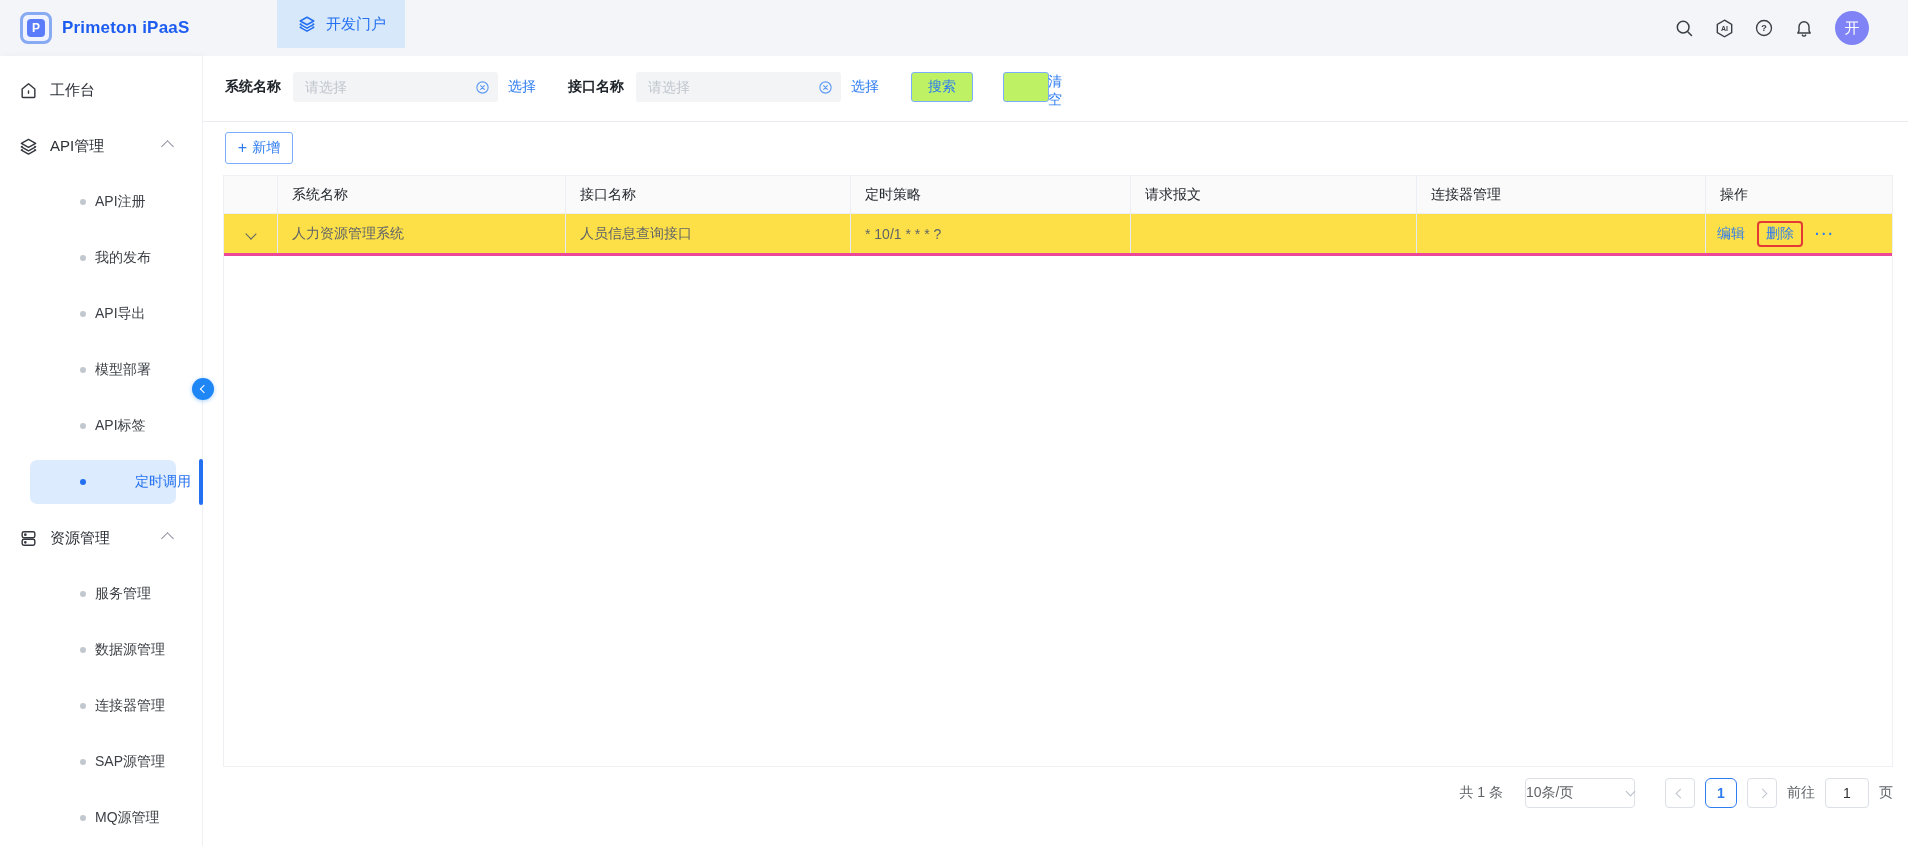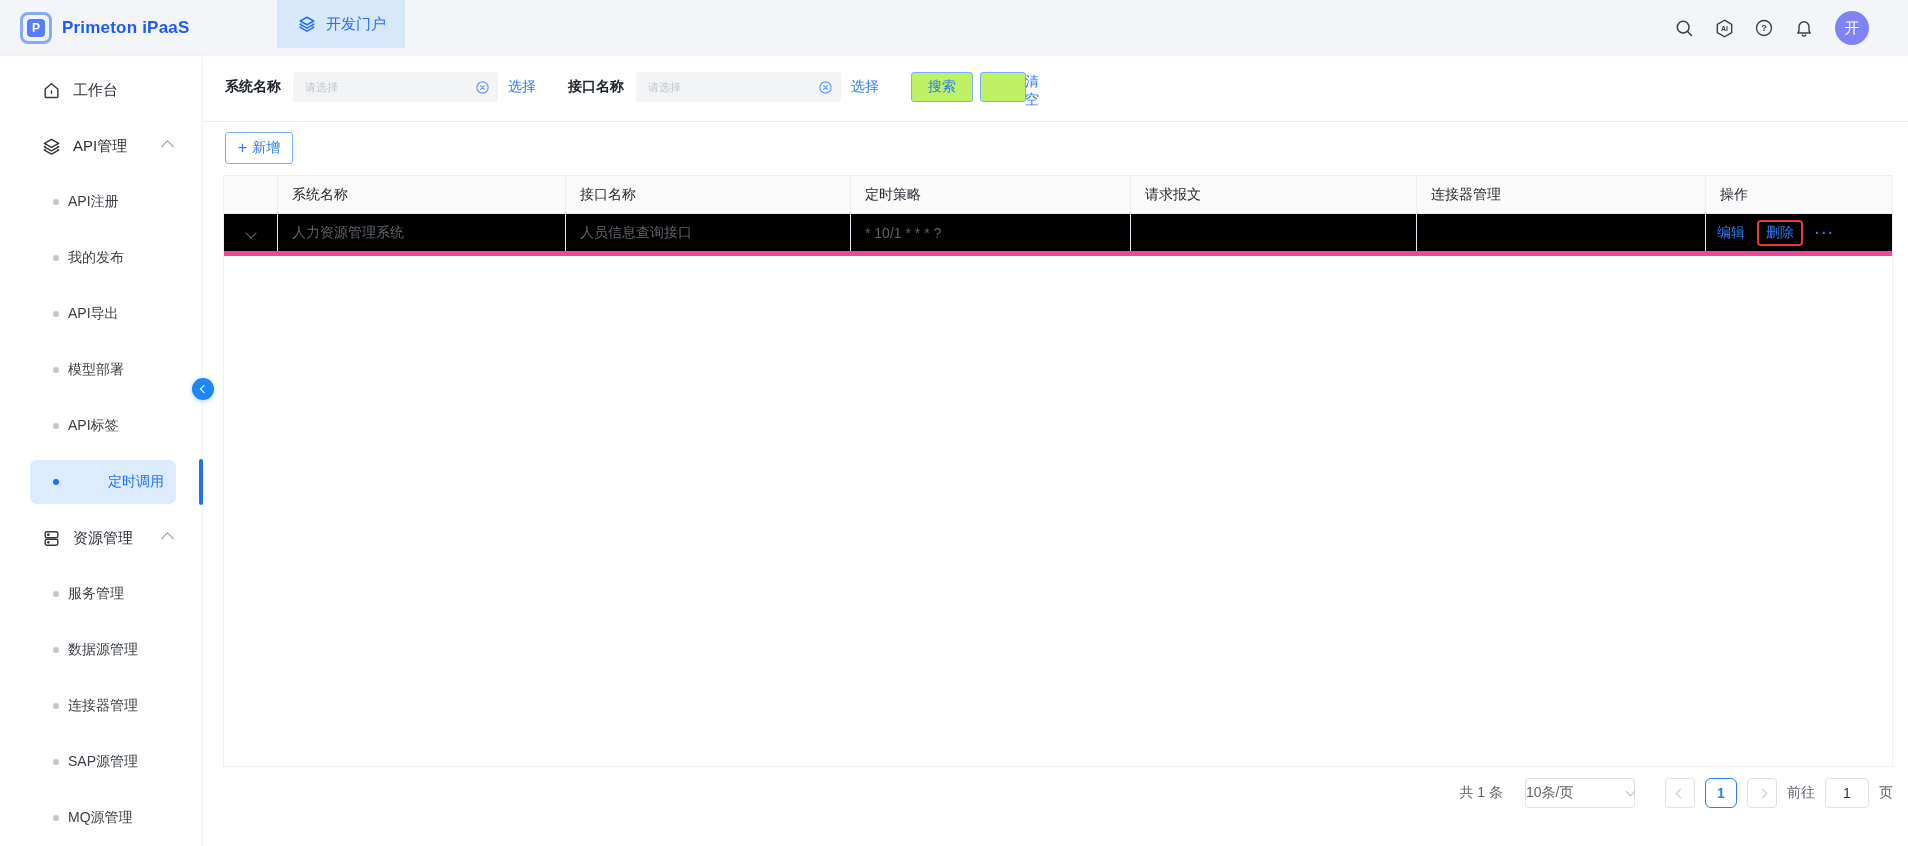--- a/index.html
+++ b/index.html
@@ -22,58 +22,58 @@
   .logo-cube .p{width:18px;height:18px;background:#5b7cfa;border-radius:4px;color:#fff;font-weight:bold;font-size:12px;display:flex;align-items:center;justify-content:center;}
   .logo-text{font-size:17px;font-weight:bold;color:#1d5cf0;letter-spacing:.2px;}
   .portal-tab{position:absolute;left:277px;top:0;width:128px;height:48px;background:#d8e8fb;display:flex;align-items:center;justify-content:center;gap:8px;color:#2470f0;font-size:15px;cursor:pointer;}
   .topbar-right{position:absolute;right:39px;top:0;height:56px;display:flex;align-items:center;gap:18px;}
   .tb-icon{width:22px;height:22px;display:flex;align-items:center;justify-content:center;color:#3a3f45;cursor:pointer;}
   .avatar{width:34px;height:34px;border-radius:50%;background:#7f83f5;color:#fff;font-size:15px;display:flex;align-items:center;justify-content:center;cursor:pointer;margin-left:2px;}
 
   
   .sidebar{position:absolute;top:56px;left:0;width:203px;height:790px;background:#fff;border-right:1px solid #f0f1f3;box-shadow:2px 0 8px rgba(29,44,68,.04);}
   .side-list{padding-top:6px;}
-  .side-item{position:relative;height:56px;display:flex;align-items:center;padding-left:41px;font-size:15px;color:#2b2f36;cursor:pointer;}
+  .side-item{position:relative;height:56px;display:flex;align-items:center;padding-left:18px;font-size:15px;color:#2b2f36;cursor:pointer;}
   .side-item .s-icon{width:20px;height:20px;margin-right:12px;color:#33373d;display:flex;align-items:center;justify-content:center;}
   .side-item .g-chev{margin-left:auto;margin-right:30px;color:#8a8f99;width:9px;height:9px;}
-  .side-item.sub{padding-left:53px;font-size:14px;color:#3c4046;}
+  .side-item.sub{padding-left:80px;font-size:14px;color:#3c4046;}
   .dot{width:6px;height:6px;border-radius:50%;background:#c3c7cf;margin-right:9px;flex:0 0 auto;}
   .side-item.sub.active{color:#2470f0;gap:40px;}
   .side-item.sub.active .dot{background:#2470f0;}
   .side-item.sub.active::before{content:"";position:absolute;left:30px;right:26px;top:6px;bottom:6px;background:#dcebfd;border-radius:7px;z-index:-1;}
   .side-item.sub.active::after{content:"";position:absolute;right:-1px;top:5px;bottom:5px;width:4px;background:#2470f0;border-radius:2px;}
   .side-item{z-index:0;}
   .collapse-handle{position:absolute;left:192px;top:322px;width:22px;height:22px;border-radius:50%;background:#1f87f5;color:#fff;display:flex;align-items:center;justify-content:center;cursor:pointer;box-shadow:0 1px 4px rgba(31,135,245,.4);z-index:5;}
   .collapse-handle .chev{width:6px;height:6px;margin-left:2px;}
 
   
   .main{position:absolute;top:56px;left:203px;width:1705px;height:790px;background:#fff;}
   .filter-bar{position:absolute;top:15px;left:22px;height:32px;display:flex;align-items:center;}
   .f-label{font-weight:600;color:#1d2329;margin-right:12px;}
   .f-input{width:205px;height:30px;background:#f3f4f6;border-radius:3px;display:flex;align-items:center;padding:0 8px 0 0;}
-  .f-input input{border:none;outline:none;background:transparent;width:100%;height:100%;padding-left:12px;font-size:11px;font-family:inherit;color:#303133;}
+  .f-input input{border:none;outline:none;background:transparent;width:100%;height:100%;padding-left:12px;font-size:14px;font-family:inherit;color:#303133;}
   .f-input input::placeholder{color:#c1c6ce;}
   .clear-ic{flex:0 0 auto;width:16px;height:16px;color:#5e9cf5;cursor:pointer;display:flex;align-items:center;justify-content:center;}
   .link{color:#2e7cf0;cursor:pointer;text-decoration:none;}
   .sel-link{margin-left:10px;}
   .lbl2{margin-left:32px;}
   .btn{height:30px;background:#bef264;border:1px solid #7aaef8;border-radius:3px;color:#2e7cf0;font-size:14px;font-family:inherit;cursor:pointer;}
   .btn.search{width:62px;margin-left:32px;}
-  .btn.clear{width:44px;margin-left:7px;padding-left:44px;}
+  .btn.clear{width:44px;margin-left:30px;padding-left:44px;}
   .divider{position:absolute;top:65px;left:0;right:0;height:1px;background:#e9ecf0;}
   .add-btn{position:absolute;top:76px;left:22px;width:68px;height:32px;background:#fff;border:1px solid #7aaef8;border-radius:3px;color:#2e7cf0;font-size:14px;font-family:inherit;cursor:pointer;display:flex;align-items:center;justify-content:center;gap:5px;}
   .add-btn .plus{font-size:16px;line-height:1;}
 
   
   .table{position:absolute;top:119px;left:20px;width:1670px;height:592px;border:1px solid #eef0f4;}
   .tgrid{display:grid;grid-template-columns:54px 288px 285px 280px 286px 289px 1fr;}
   .thead{height:38px;background:#fafafa;border-bottom:1px solid #ebeef5;}
   .thead .th{line-height:37px;padding-left:14px;font-weight:500;color:#24292f;border-right:1px solid #ebeef5;overflow:hidden;white-space:nowrap;}
   .thead .th:last-child{border-right:none;}
-  .trow{height:42px;background:#000000;border-bottom:5px solid #ec4899;}
+  .trow{height:42px;background:#fde047;border-bottom:3px solid #ec4899;}
   .trow .td{display:flex;align-items:center;padding-left:14px;color:#5f6368;border-right:1px solid #e2eaf6;overflow:hidden;white-space:nowrap;}
   .trow .td:last-child{border-right:none;}
   .expand-cell{justify-content:center !important;padding-left:0 !important;color:#8a9099;cursor:pointer;}
   .actions{gap:12px;padding-left:11px !important;}
   .red-box{display:inline-flex;border:2px solid #e53935;border-radius:4px;padding:2px 7px;}
   .more-dots{font-weight:bold;letter-spacing:2px;color:#2e7cf0;cursor:pointer;}
 
   
   .pagination{position:absolute;top:722px;right:15px;height:30px;display:flex;align-items:center;gap:10px;color:#5f6368;}
   .pg-total{margin-right:12px;margin-left:8px;}

